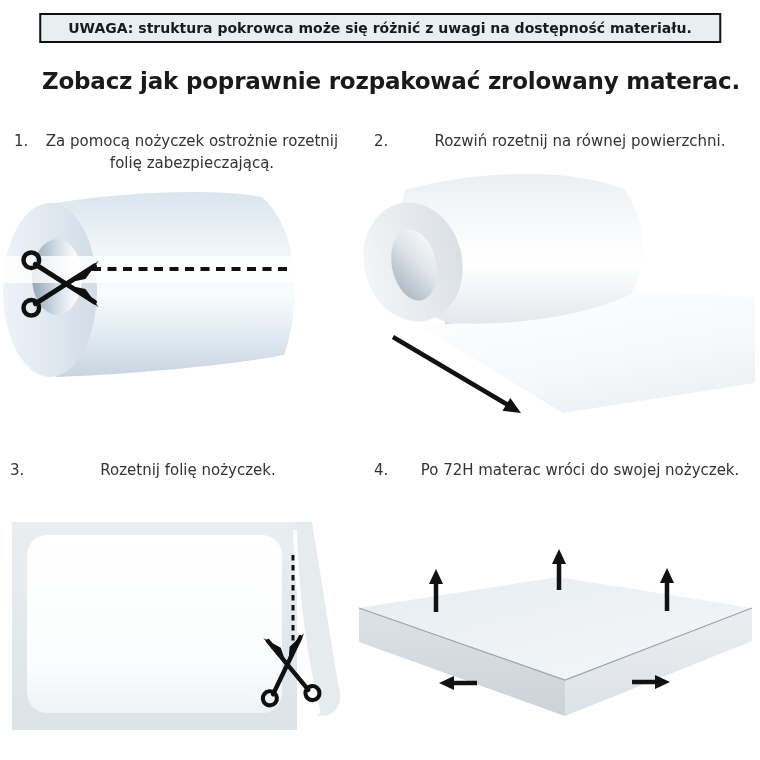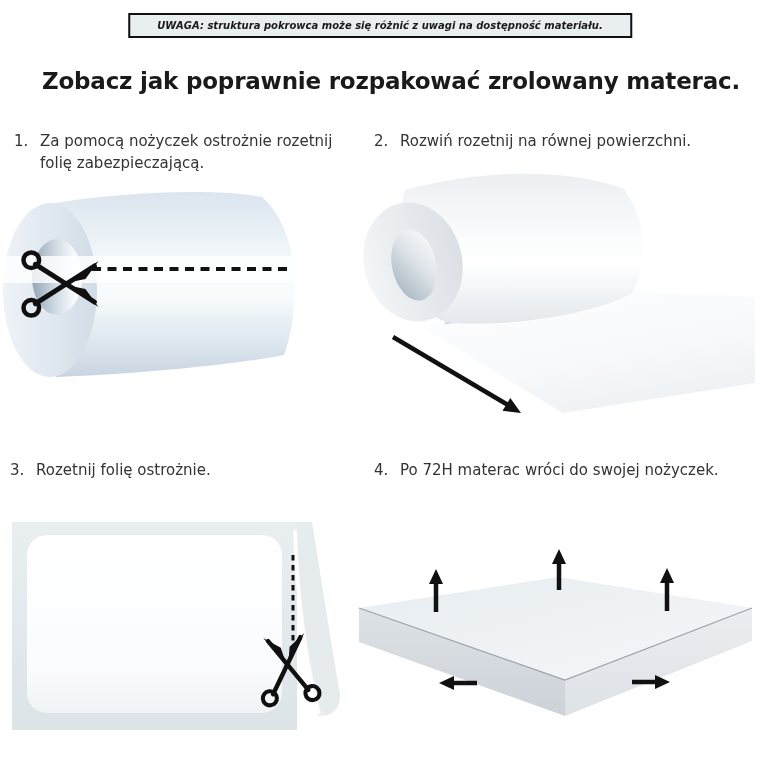--- a/index.html
+++ b/index.html
@@ -7,33 +7,33 @@
     width:760px;height:760px;position:relative;overflow:hidden;
     background:#ffffff;
     font-family:"DejaVu Sans","Liberation Sans",sans-serif;
     color:var(--text,#333333);
   }
   .banner{
     position:absolute;top:13px;left:50%;transform:translateX(-50%);
     background:var(--banner-bg,#e9eef1);
     border:2px solid var(--banner-border,#101010);
     padding:5px 27px;white-space:nowrap;
-    font-size:10px;font-weight:bold;color:var(--heading,#1a1a1a);font-style:italic;
+    font-size:14px;font-weight:bold;color:var(--heading,#1a1a1a);
   }
   .heading{
     position:absolute;top:57px;left:0;width:760px;margin:11px;
     text-align:center;font-size:23px;font-weight:bold;
     color:var(--heading,#1a1a1a);letter-spacing:-0.2px;
   }
   .step{
     position:absolute;display:flex;align-items:flex-start;
     font-size:15px;line-height:1.45;color:var(--text,#333333);
   }
   .step .num{flex:0 0 26px;}
-  .step .txt{flex:1;}
+  .step .txt{flex:1;text-align:center;}
   .illu{position:absolute;}
 </style>
 </head>
 <body>
 
 <div class="banner">
   <span>UWAGA: struktura pokrowca może się różnić z uwagi na dostępność materiału.</span>
 </div>
 
 <h1 class="heading">Zobacz jak poprawnie rozpakować zrolowany materac.</h1>
@@ -41,21 +41,21 @@
 <div class="step" style="left:14px;top:131px;width:330px">
   <span class="num">1.</span>
   <span class="txt">Za pomocą nożyczek ostrożnie rozetnij folię zabezpieczającą.</span>
 </div>
 <div class="step" style="left:374px;top:131px;width:386px">
   <span class="num">2.</span>
   <span class="txt">Rozwiń rozetnij na równej powierzchni.</span>
 </div>
 <div class="step" style="left:10px;top:460px;width:330px">
   <span class="num">3.</span>
-  <span class="txt">Rozetnij folię ostrożnie.</span>
+  <span class="txt">Rozetnij folię nożyczek.</span>
 </div>
 <div class="step" style="left:374px;top:460px;width:386px">
   <span class="num">4.</span>
   <span class="txt">Po 72H materac wróci do swojej nożyczek.</span>
 </div>
 
 <svg width="0" height="0" style="position:absolute" aria-hidden="true">
   <defs>
     <g id="sc">
       <line x1="-30" y1="-24" x2="42" y2="22" stroke="#101010" stroke-width="6" stroke-linecap="round"></line>

